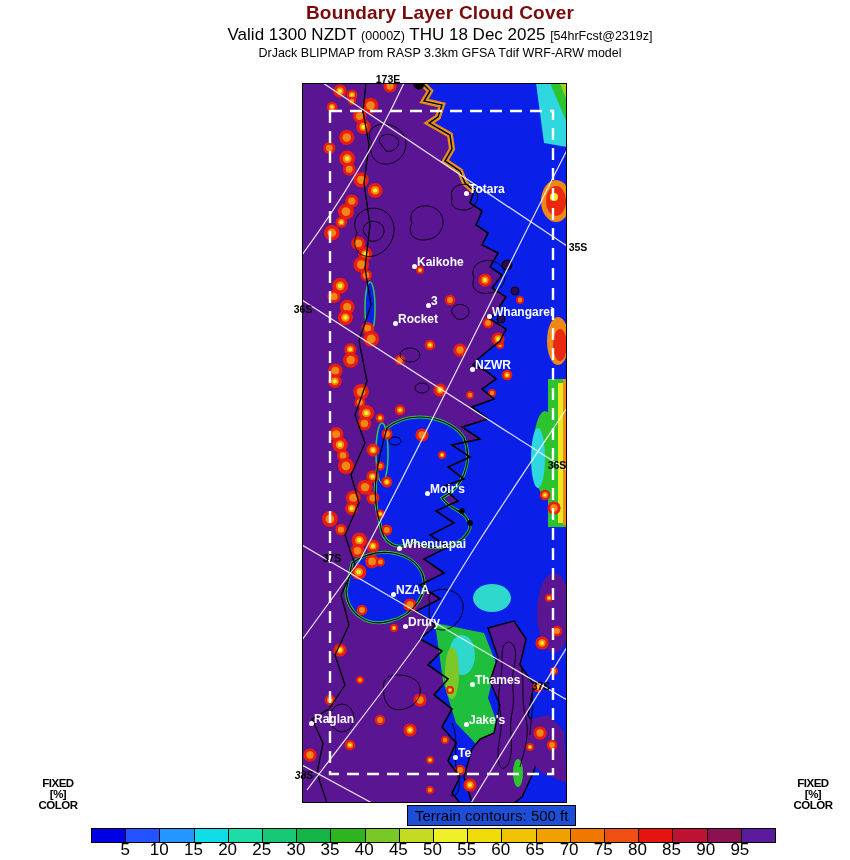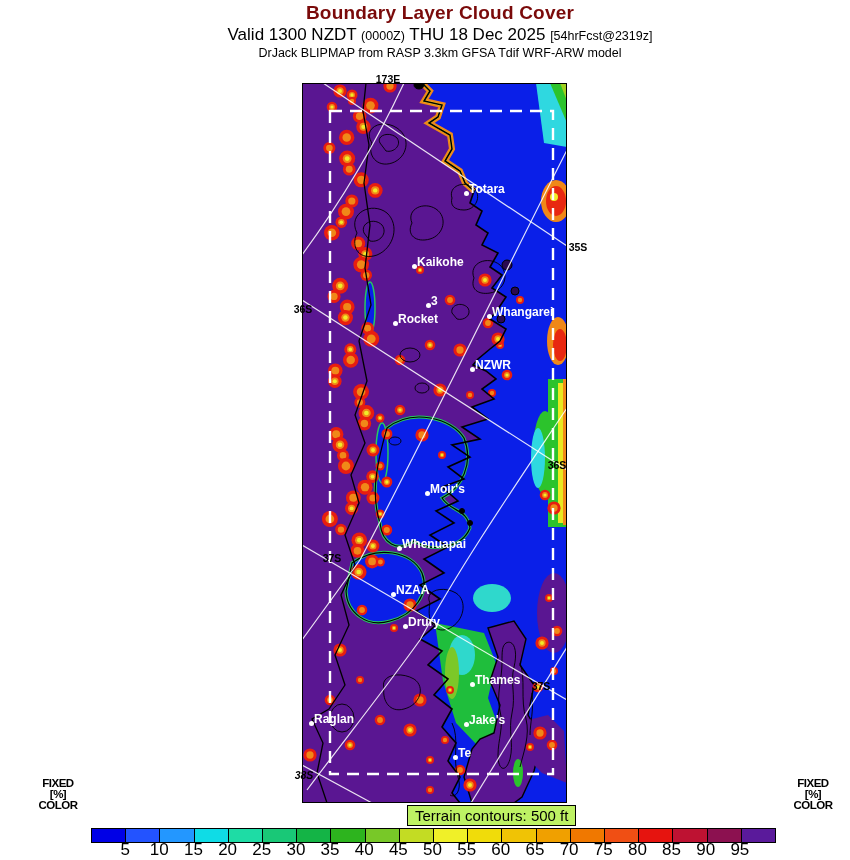--- a/index.html
+++ b/index.html
@@ -13,21 +13,21 @@
   .hdr .t3{font-size:12.5px;color:#000;margin-top:1px;}
   
   .mapwrap{position:absolute;left:302px;top:83px;width:265px;height:720px;}
   .site{position:absolute;display:flex;align-items:flex-end;height:15px;
         color:#fff;font-size:12px;font-weight:bold;white-space:nowrap;z-index:6;}
   .site .dot{width:5px;height:5px;border-radius:50%;background:#fff;flex:0 0 auto;}
   .grid-label{position:absolute;transform:translate(-50%,-50%);color:#000;
         font-size:10.5px;font-weight:bold;white-space:nowrap;z-index:7;}
   
   .terrainbox{position:absolute;left:407px;top:805px;border:1.5px solid #000;
-        background:#bef264;padding:1px 7px;font-size:15px;color:#000;z-index:8;}
+        background:#1d4ed8;padding:1px 7px;font-size:15px;color:#000;z-index:8;}
   .cbar{position:absolute;left:91px;top:828px;width:683px;height:13px;display:flex;
         border:1px solid #000;box-sizing:content-box;}
   .cbar .cell{flex:1 1 auto;border-right:1px solid #000;}
   .cbar .cell:last-child{border-right:none;}
   .tick{position:absolute;top:840px;transform:translateX(-50%);font-size:17px;color:#000;}
   .fixedblk{position:absolute;top:778px;width:60px;text-align:center;color:#000;
         font-weight:bold;font-size:11.5px;line-height:11px;letter-spacing:-.5px;}
 </style>
 </head>
 <body>

